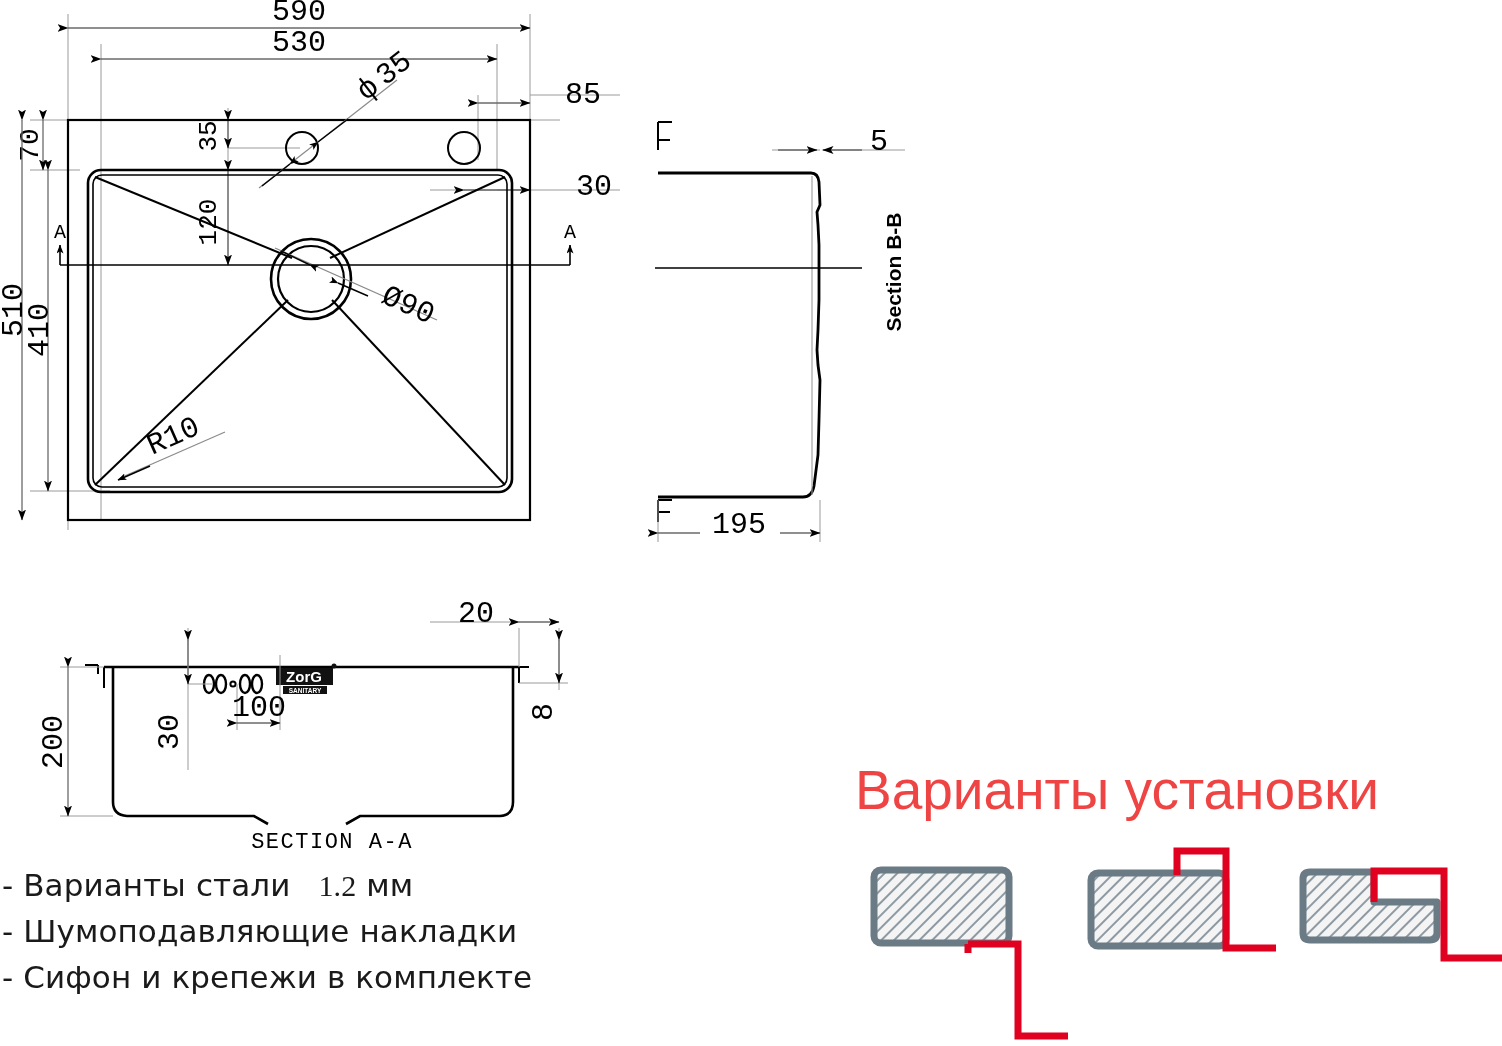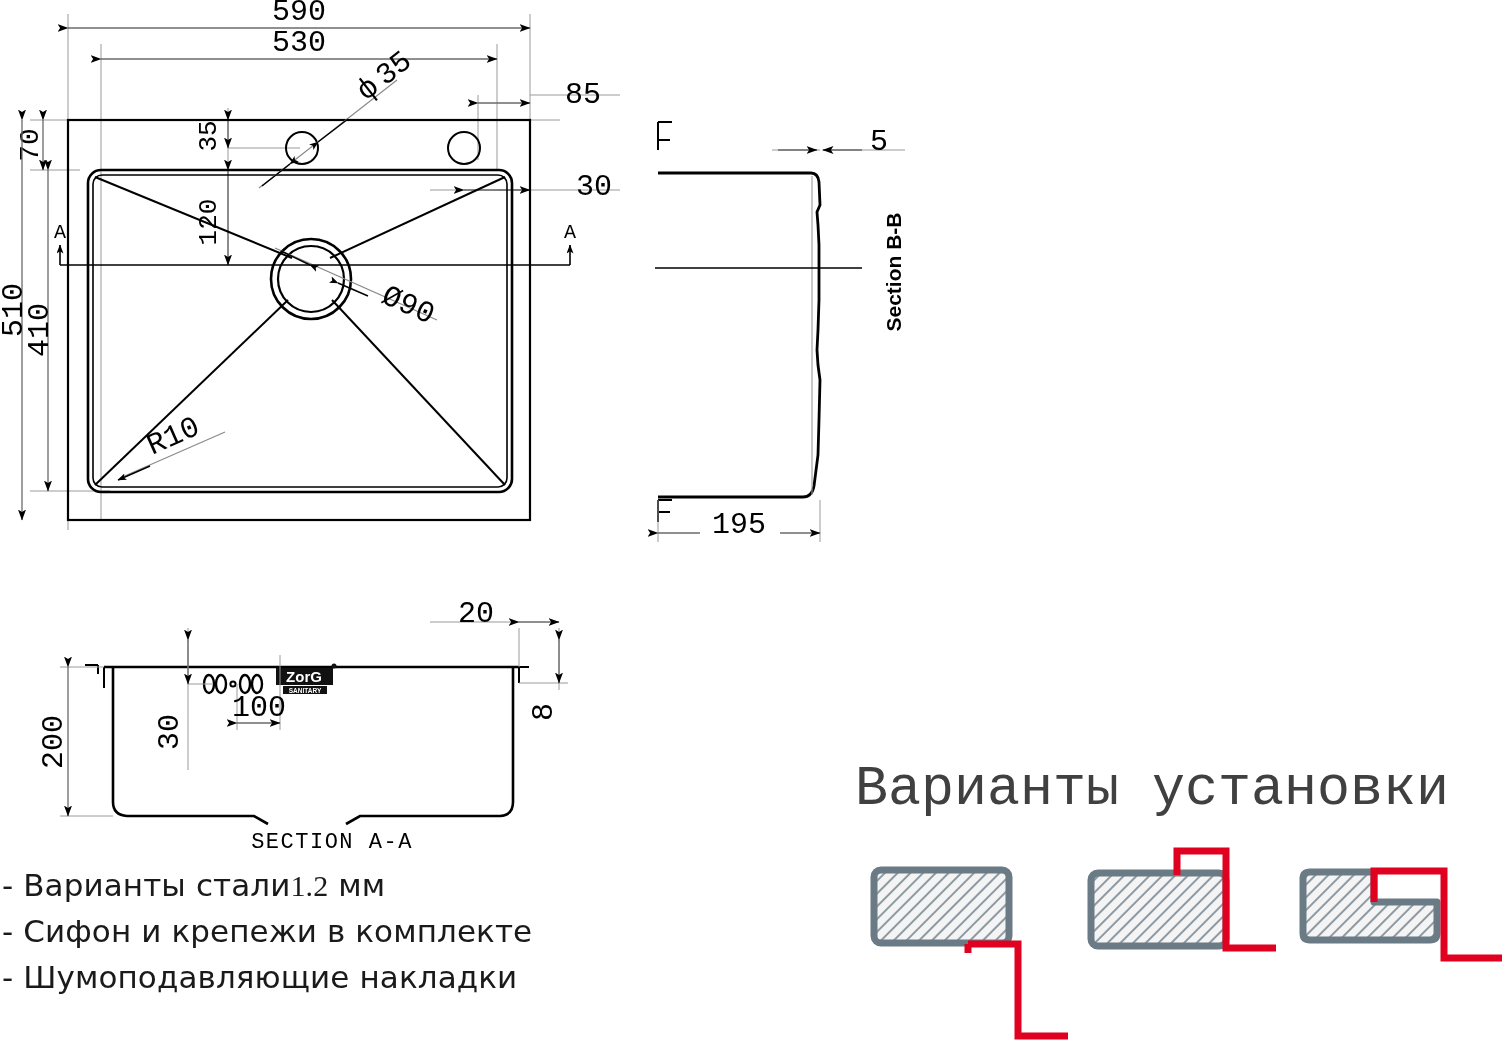--- a/index.html
+++ b/index.html
@@ -32,28 +32,29 @@
     font-size: 31px;
     line-height: 46px;
     color: #1a1a1a;
     letter-spacing: 0.1px;
     white-space: nowrap;
   }
   .feat-list div { height: 46px; }
   .thick-num {
     font-family: "Liberation Serif", serif;
     font-size: 30px;
+    margin-left: 28px;
   }
   .install-title {
     position: absolute;
     left: 855px;
     top: 758px;
-    font-family: Liberation Mono, monospace;
+    font-family: Liberation Sans, sans-serif;
     font-size: 55px;
-    color: #404040;
+    color: #ef4444;
     white-space: nowrap;
   }
 </style>
 </head>
 <body>
 
 <div id="root">
 
   <svg class="drawing" viewBox="0 0 1502 1046">
     <defs>
@@ -263,17 +264,17 @@
                  L1430,940 Q1437,940 1437,933 L1437,902 L1374,902 L1374,872 Z" fill="url(#hatch45)" stroke="#6b7b85" stroke-width="7" stroke-linejoin="round"></path>
         <path d="M1374,902 L1374,871 L1444,871 L1444,958 L1502,958" fill="none" stroke="#e00020" stroke-width="7" stroke-linejoin="miter"></path>
       </g>
     </g>
   </svg>
 
   <div class="install-title">Варианты установки</div>
 
   <div class="feat-list">
     <div><span>- Варианты стали</span><span class="thick-num">1.2</span>&nbsp;<span>мм</span></div>
+    <div>- Шумоподавляющие накладки</div>
     <div>- Сифон и крепежи в комплекте</div>
-    <div>- Шумоподавляющие накладки</div>
   </div>
 
 </div>
 
 </body></html>

